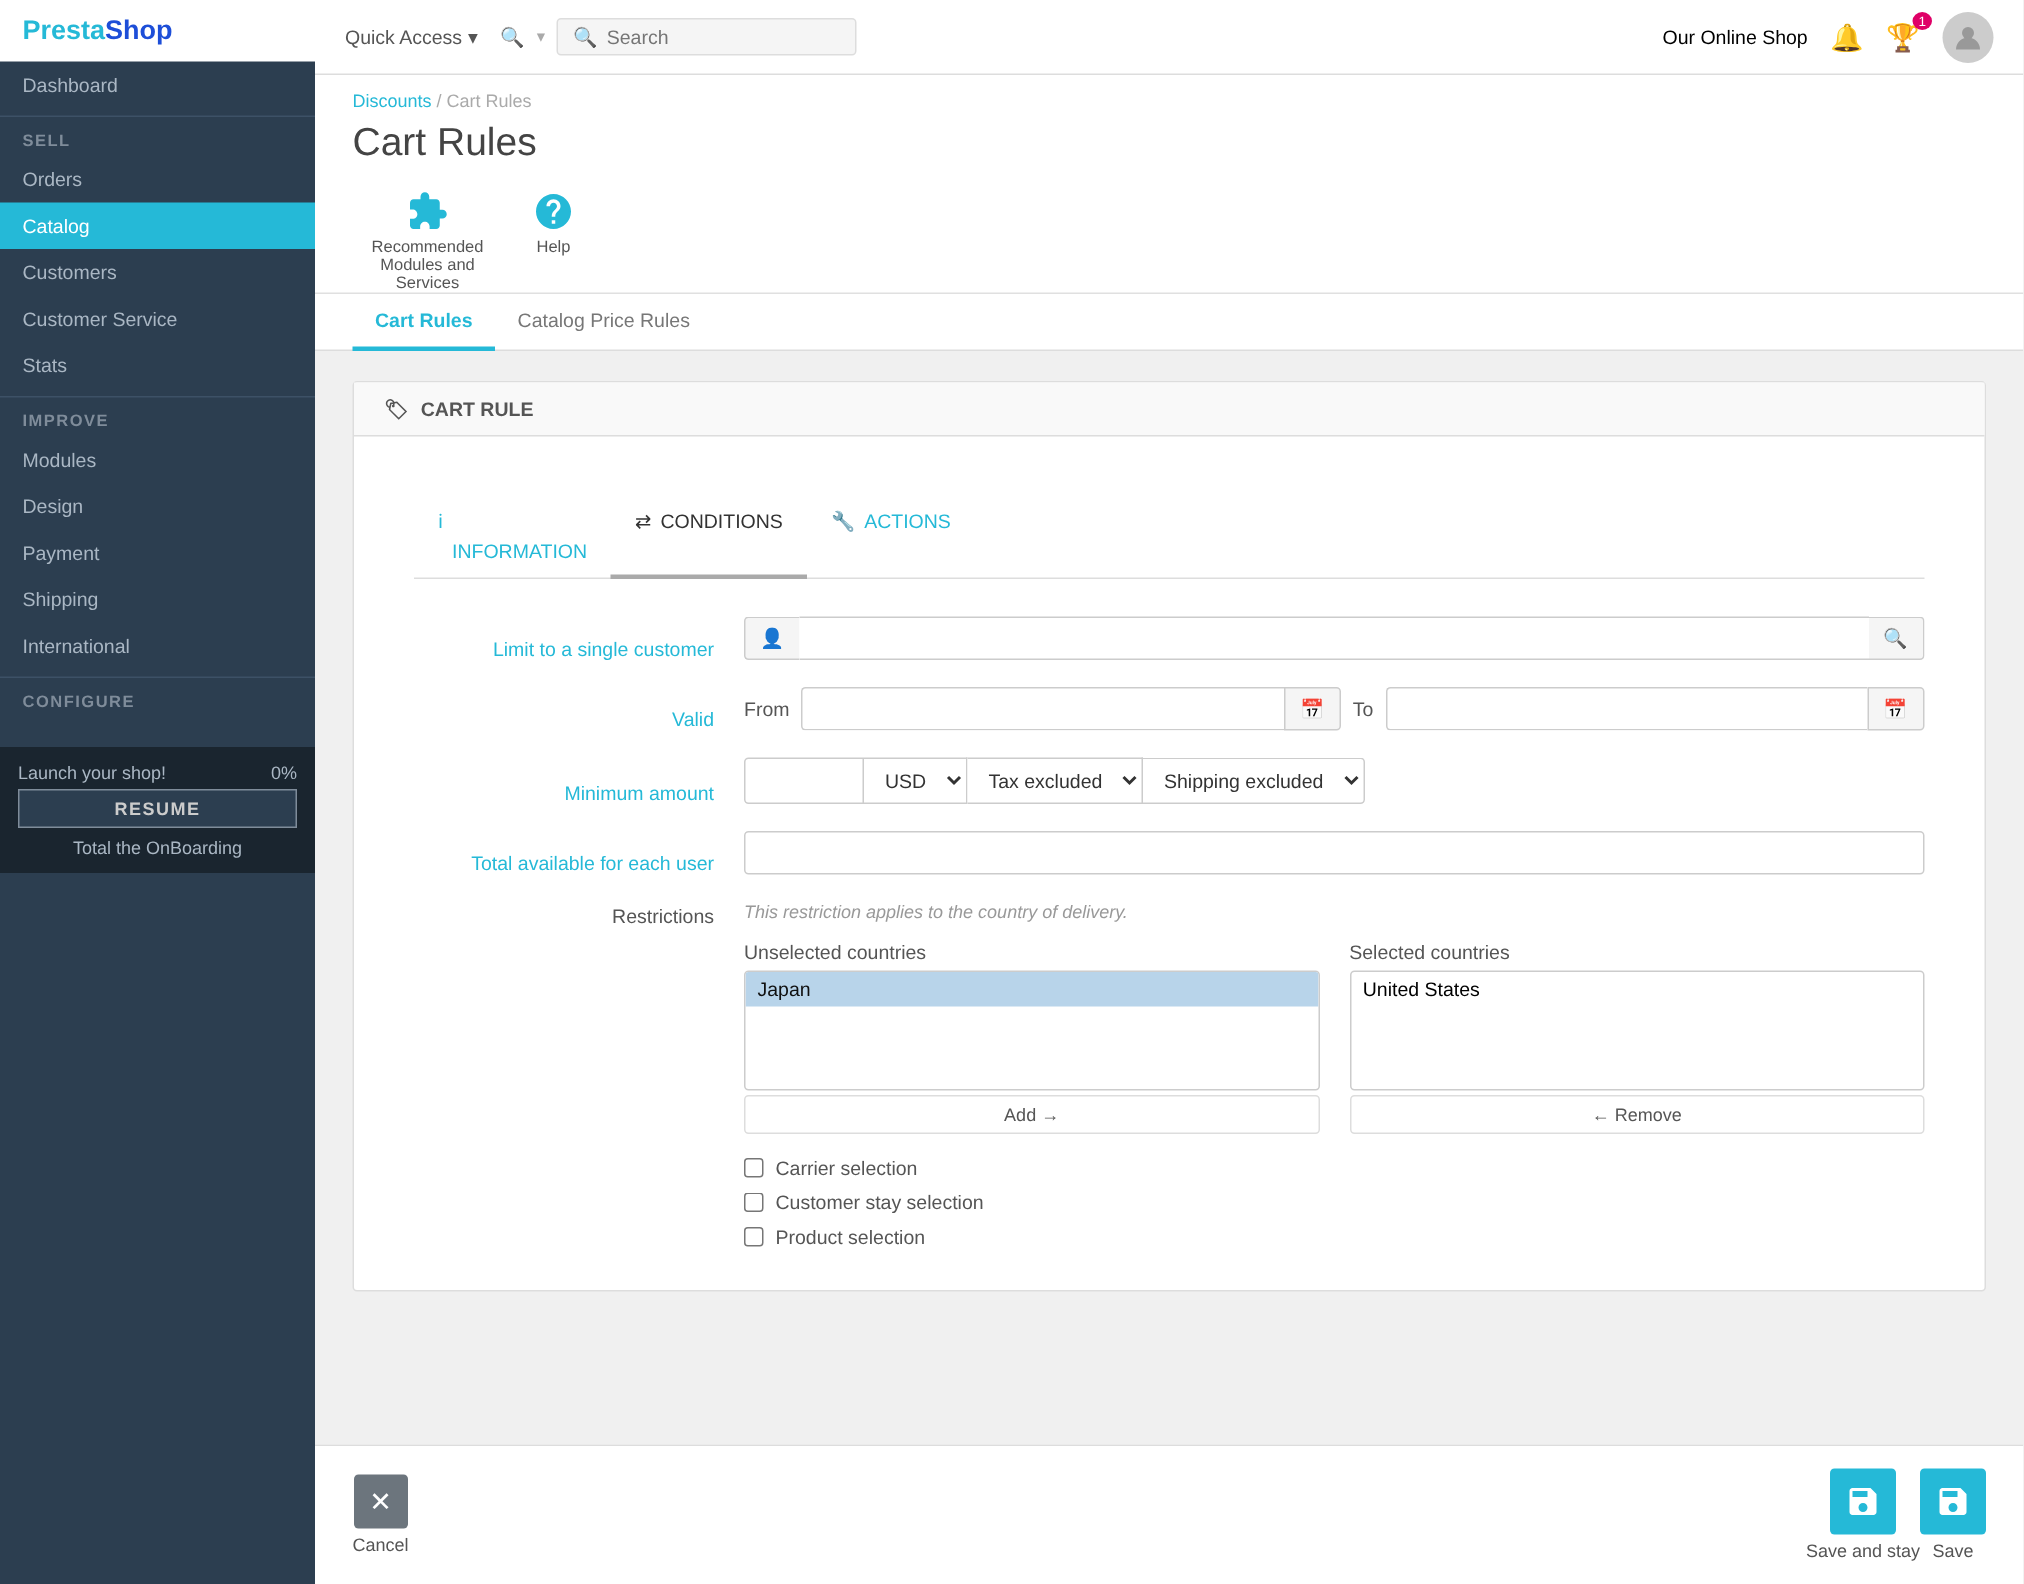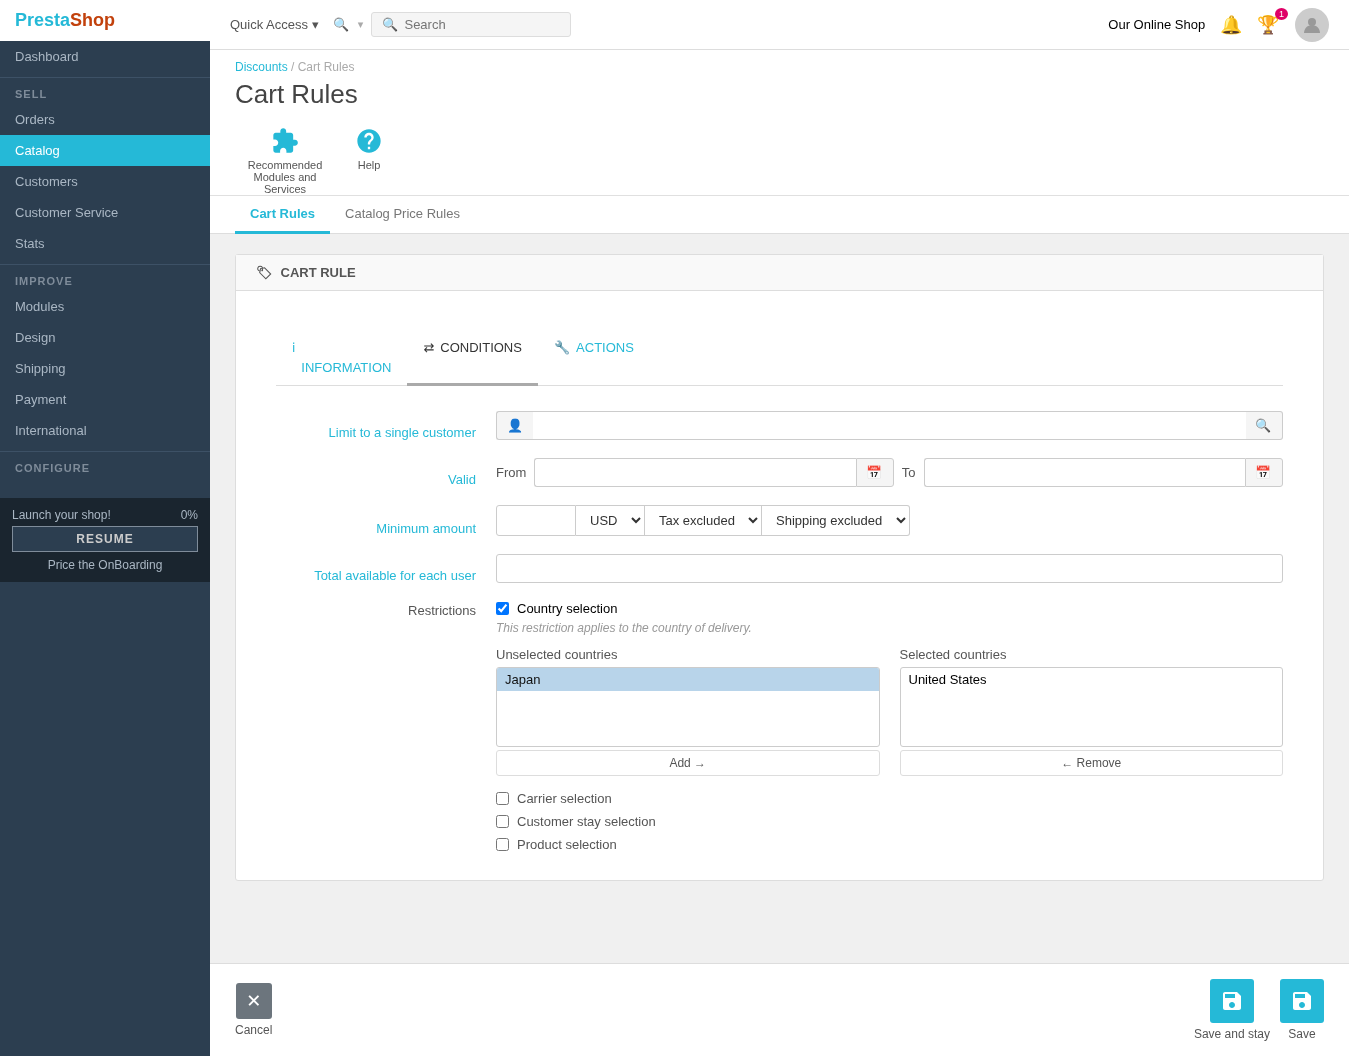--- a/index.html
+++ b/index.html
@@ -20,21 +20,21 @@
       background: #fff;
       padding: 10px 15px;
       display: flex;
       align-items: center;
     }
     #sidebar .logo-area .logo-text {
       font-size: 18px;
       font-weight: bold;
     }
     #sidebar .logo-text .presta { color: #25b9d7; }
-    #sidebar .logo-text .shop { color: #c2410c; }
+    #sidebar .logo-text .shop { color: #1d4ed8; }
     #sidebar .nav-item {
       padding: 8px 15px;
       cursor: pointer;
       color: #aab7c4;
       font-size: 13px;
     }
     #sidebar .nav-item.active { background: #25b9d7; color: #fff; }
     #sidebar .nav-section {
       padding: 10px 15px 4px;
       font-size: 11px;
@@ -497,21 +497,20 @@
       background: #6c757d;
       color: #fff;
       border-radius: 3px;
       display: flex;
       align-items: center;
       justify-content: center;
       font-size: 18px;
     }
     .save-btns {
       display: flex;
-      gap: 10px;
       align-items: flex-start;
     }
     .save-btn {
       display: flex;
       flex-direction: column;
       align-items: center;
       gap: 4px;
       cursor: pointer;
       color: #555;
       font-size: 12px;
@@ -545,33 +544,33 @@
   <div class="nav-section">SELL</div>
   <div class="nav-item">Orders</div>
   <div class="nav-item active">Catalog</div>
   <div class="nav-item">Customers</div>
   <div class="nav-item">Customer Service</div>
   <div class="nav-item">Stats</div>
 
   <div class="nav-section">IMPROVE</div>
   <div class="nav-item">Modules</div>
   <div class="nav-item">Design</div>
+  <div class="nav-item">Payment</div>
   <div class="nav-item">Shipping</div>
-  <div class="nav-item">Payment</div>
   <div class="nav-item">International</div>
 
   <div class="nav-section">CONFIGURE</div>
 
   <div class="onboarding-area" style="margin-top:20px;">
     <div class="progress-label">
       <span>Launch your shop!</span>
       <span>0%</span>
     </div>
     <button class="resume-btn">RESUME</button>
-    <span class="stop-link">Price the OnBoarding</span>
+    <span class="stop-link">Total the OnBoarding</span>
   </div>
 </div>
 
 <div id="main">
 
   <div id="topbar">
     <div class="quick-access">
       <span>Quick Access</span>
       <span>▾</span>
     </div>
@@ -700,24 +699,20 @@
 
         <div class="form-row">
           <div class="form-label">Total available for each user</div>
           <input type="text" class="form-control" style="">
         </div>
 
         <div class="restrictions-row">
           <div class="restrictions-label">Restrictions</div>
           <div class="restrictions-content">
 
-            <div class="country-selection-header">
-              <input type="checkbox" checked="" style="">
-              <span>Country selection</span>
-            </div>
             <div class="country-selection-note">This restriction applies to the country of delivery.</div>
 
             <div class="country-lists">
               <div class="country-list-box">
                 <div class="country-list-title">Unselected countries</div>
                 <select class="country-list-select" size="4">
                   <option selected="">Japan</option>
                 </select>
                 <button class="add-btn">Add →</button>
               </div>

